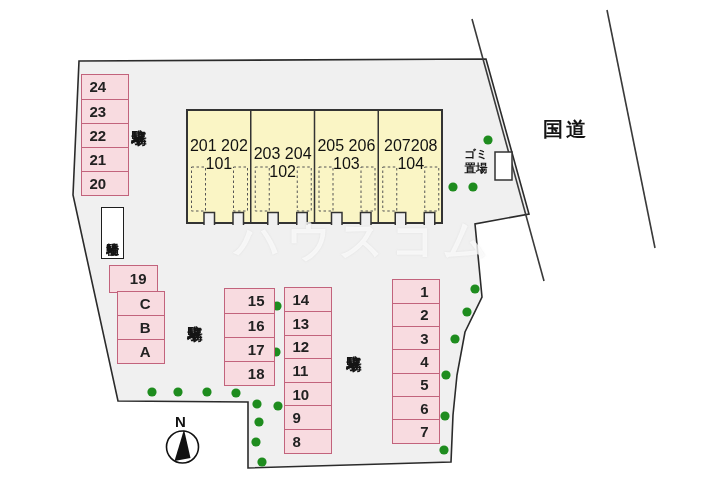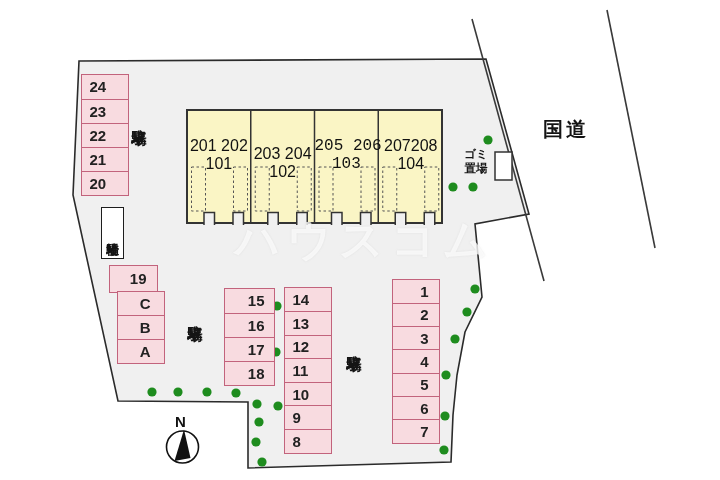--- a/index.html
+++ b/index.html
@@ -133,21 +133,21 @@
   <div id="compass-n" style="left:175px;top:413px;font-size:15px;">N</div>
 
 <div class="unit-label" style="left: 187px; top: 137px; width: 63.75px;">
       <div>201 202</div>
       <div>101</div>
     </div>
     <div class="unit-label" style="left: 250.75px; top: 145px; width: 63.75px;">
       <div>203 204</div>
       <div>102</div>
     </div>
-    <div class="unit-label" style="left: 314.5px; top: 137px; width: 63.75px; font-family: Liberation Mono, monospace;">
+    <div class="unit-label" style="left: 314.5px; top: 137px; width: 63.75px;">
       <div>205 206</div>
       <div>103</div>
     </div>
     <div class="unit-label" style="left: 378.25px; top: 137px; width: 65px;">
       <div>207208</div>
       <div>104</div>
     </div>
     <div class="spot-col" style="left: 80.5px; top: 73.5px; width: 48px; border: 1.5px solid rgb(194, 99, 124); background: rgb(248, 219, 224);">
       <div class="spot-cell" style="height: 24px; background: rgb(248, 219, 224); justify-content: flex-start; padding: 0px 0px 0px 8px; border-radius: 12px;">24</div>
       <div class="spot-cell" style="height: 24px; background: rgb(248, 219, 224); border-top: 1.2px solid rgb(194, 99, 124); justify-content: flex-start; padding: 0px 0px 0px 8px;">23</div>

